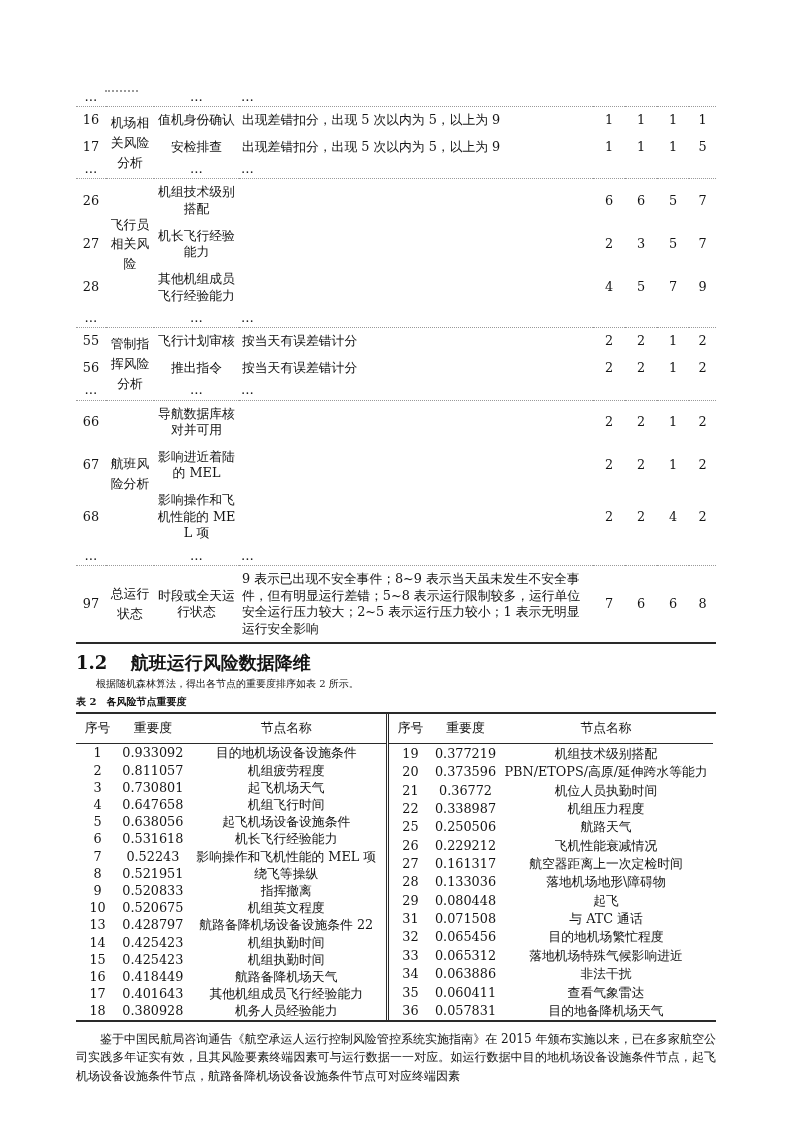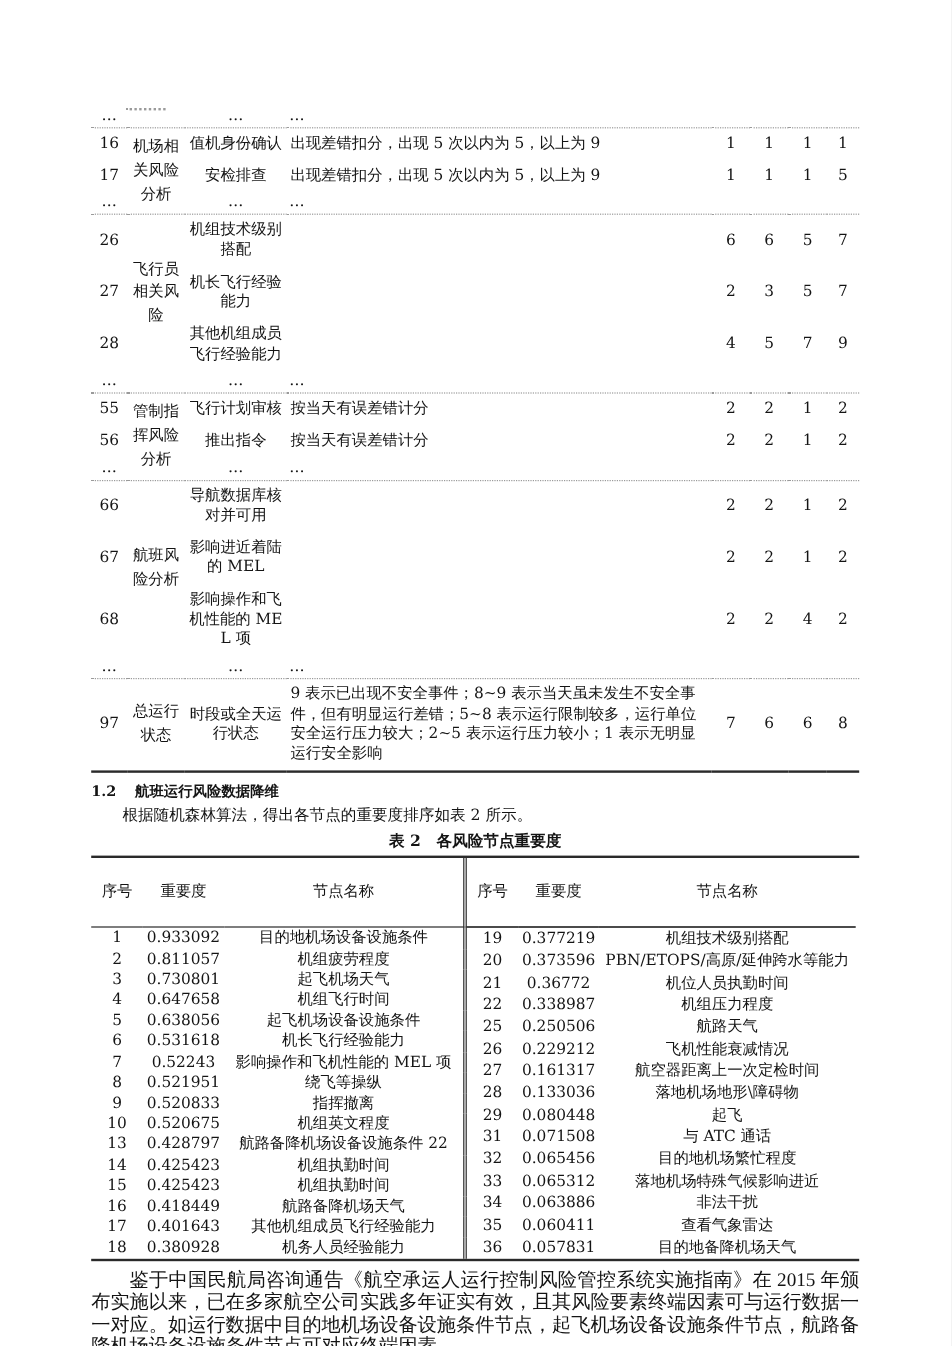--- a/index.html
+++ b/index.html
@@ -15,34 +15,34 @@
   
   table.ttable { width:640px; border-collapse:collapse; table-layout:fixed;
                  font-size:12.8px; border-bottom:2px solid #2a2a2a; }
   table.ttable td { padding:5px 2px; text-align:center; vertical-align:middle; line-height:1.3; word-break:break-all; }
   table.ttable td.desc { text-align:left; padding-left:3px; }
   table.ttable tr.e td { padding:2px 2px; line-height:1.1; }
   table.ttable tr.grp-end > td, table.ttable td.grp-end { border-bottom:1px dotted #9a9a9a; }
   table.ttable td.cat { line-height:1.55; }
 
   
-  .h2 { font-size:12px; font-weight:bold; margin:7px 0 2px 0; }
+  .h2 { font-size:18px; font-weight:bold; margin:7px 0 2px 0; }
   .h2 .secnum { margin-right:1.3em; }
-  p.intro { margin:2px 0 4px 0; font-size:13px; text-indent:2em; }
-  .t2caption { text-align:center; font-weight:bold; font-size:13px; margin:4px 0 3px 0; }
+  p.intro { margin:2px 0 4px 0; font-size:10px; text-indent:2em; }
+  .t2caption { text-align:left; font-weight:bold; font-size:10px; margin:4px 0 3px 0; }
 
   
   .t2wrap { display:flex; width:640px; border-top:2px solid #2a2a2a; border-bottom:2px solid #2a2a2a; }
   table.t2 { border-collapse:collapse; table-layout:fixed; font-size:12.8px; }
-  table.t2 th { font-weight:normal; border-bottom:1.5px solid #2a2a2a; padding:20px 0; font-size:12.8px; }
+  table.t2 th { font-weight:normal; border-bottom:1.5px solid #2a2a2a; padding:6px 0; font-size:12.8px; }
   table.t2 td { padding:1px 2px; text-align:center; line-height:15.2px; white-space:nowrap; overflow:hidden; }
   table.t2.left { width:313px; border-right:3px double #2a2a2a; }
   table.t2.right { width:324px; }
 
-  p.closing { margin:8px 0 0 0; font-size:16px; line-height:18.6px; text-indent:2em; text-align:justify;font-family:Liberation Serif, serif; }
+  p.closing { margin:8px 0 0 0; font-size:12px; line-height:18.6px; text-indent:2em; text-align:justify; }
 </style>
 </head>
 <body>
 
 <div class="page">
   <div class="cont-rule"></div>
   <div class="content">
 
     <table class="ttable">
       <colgroup>

